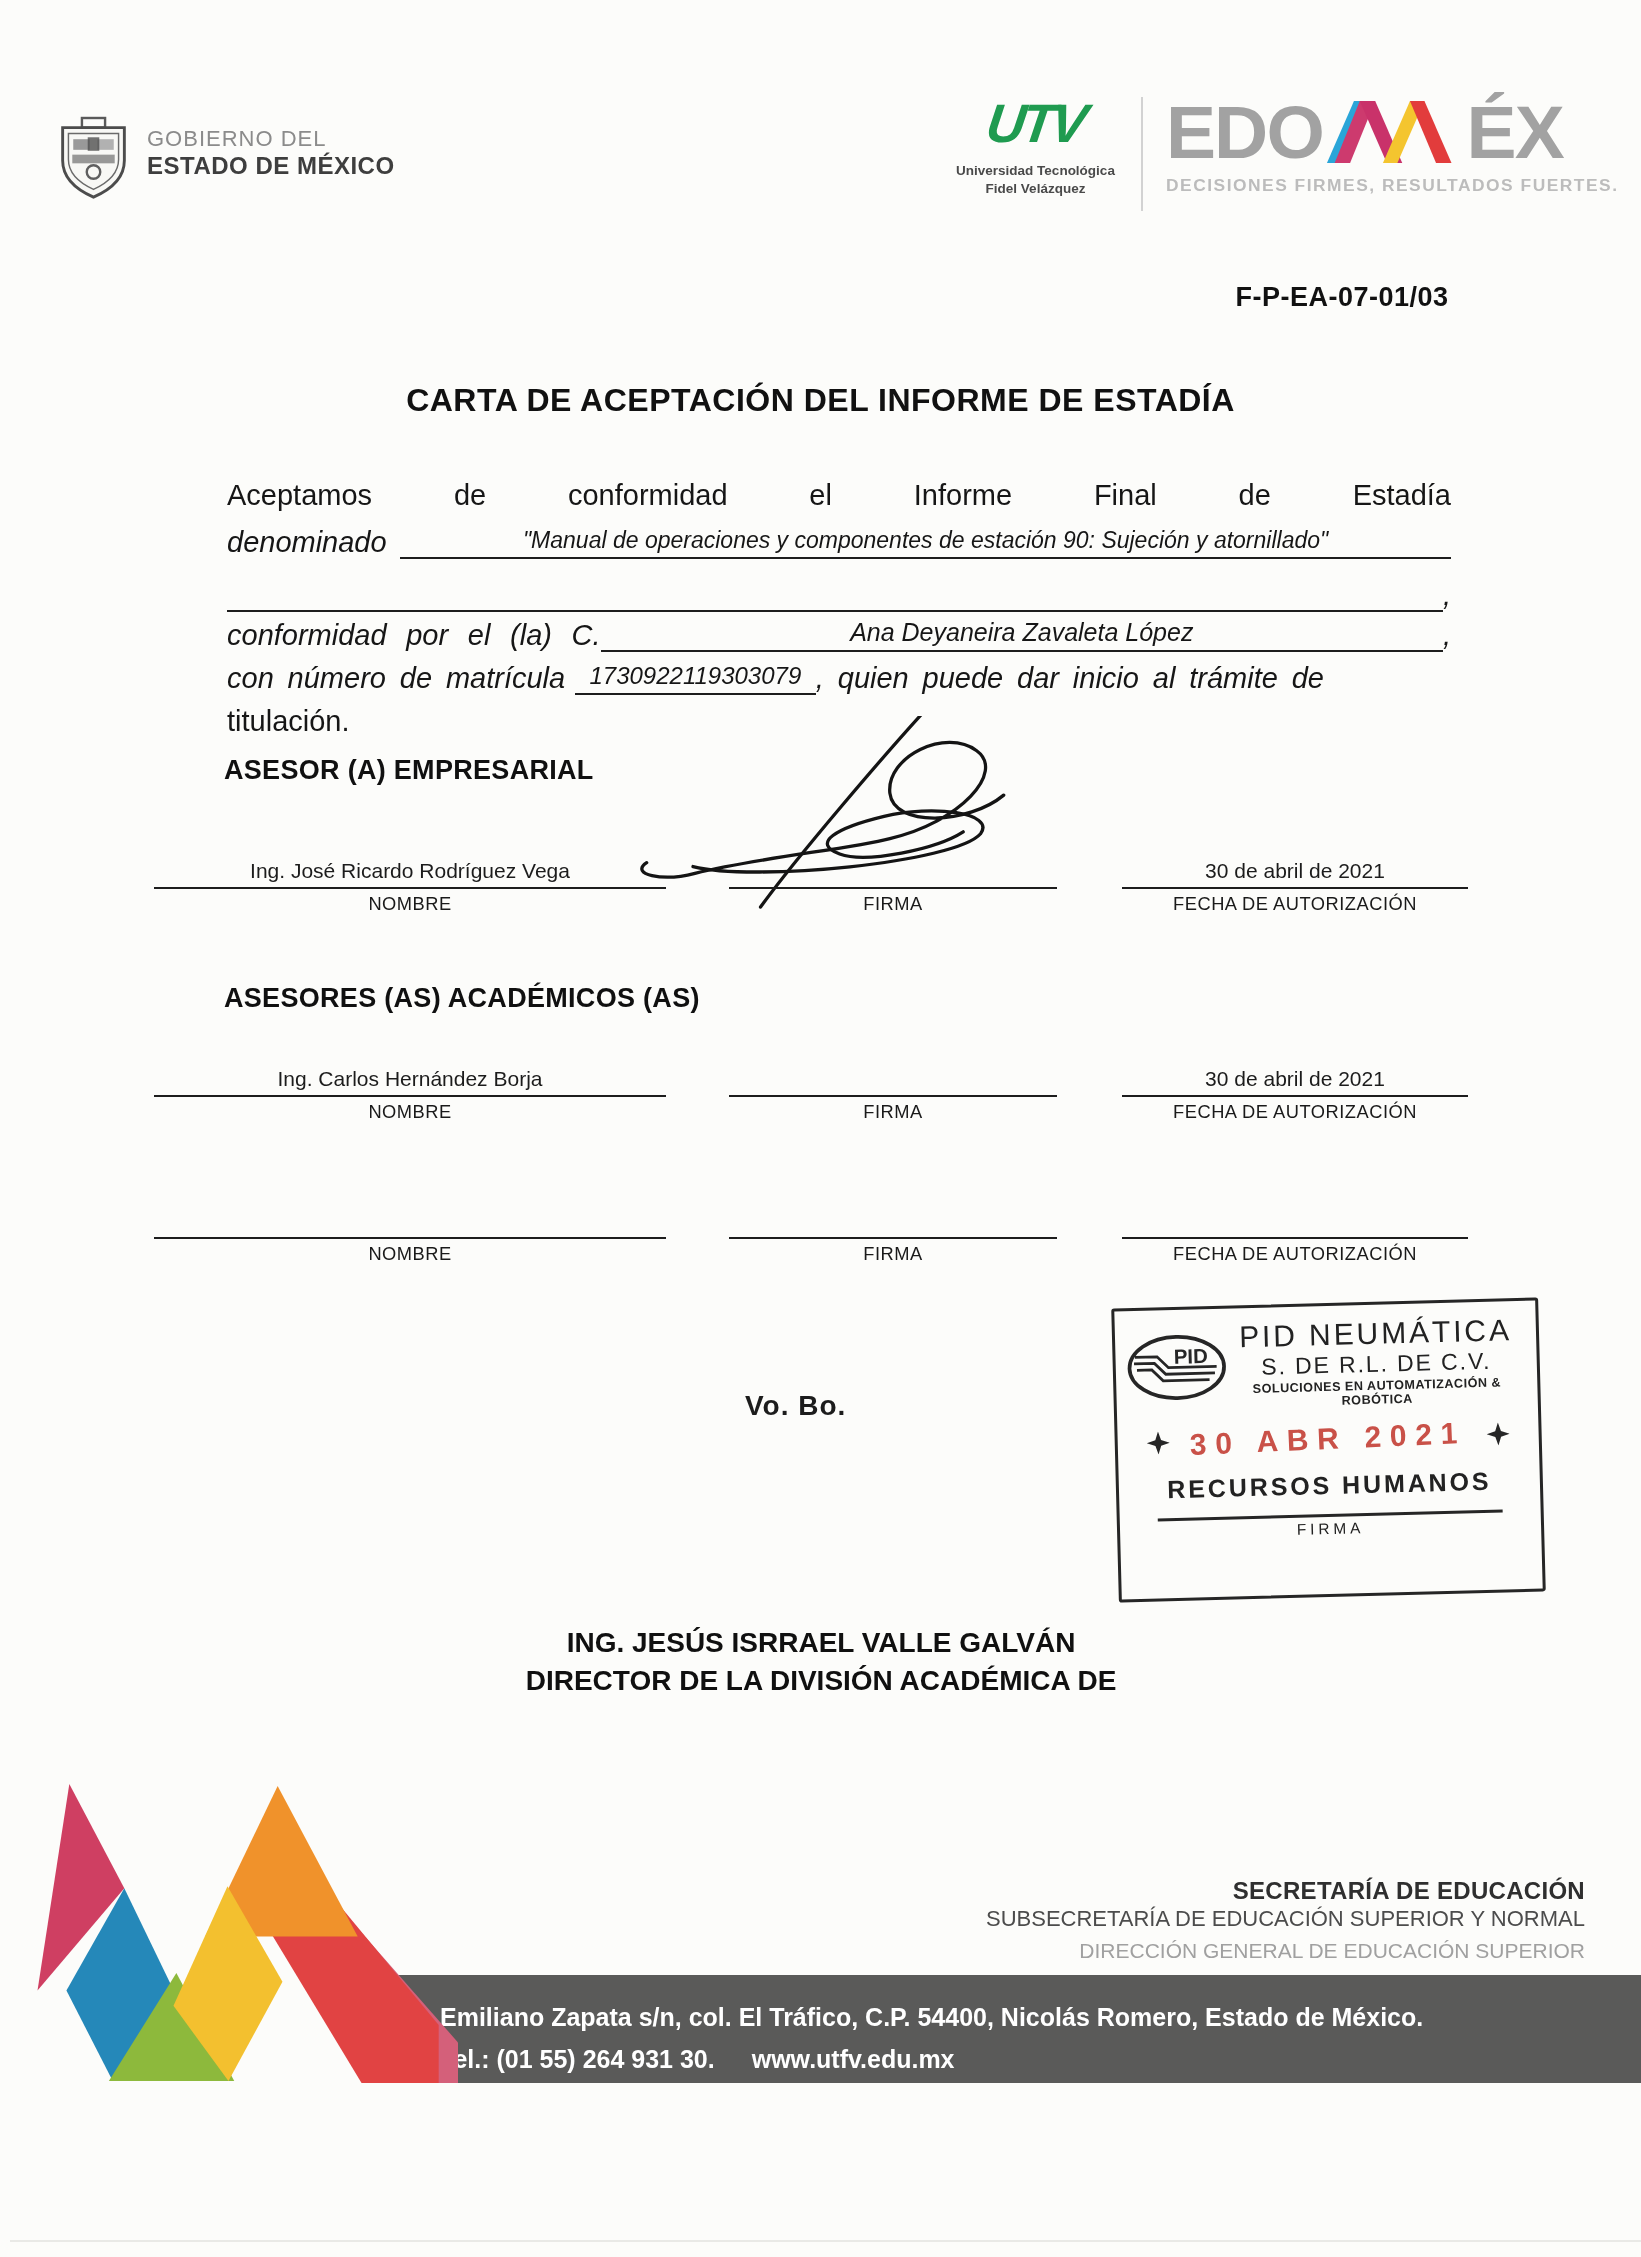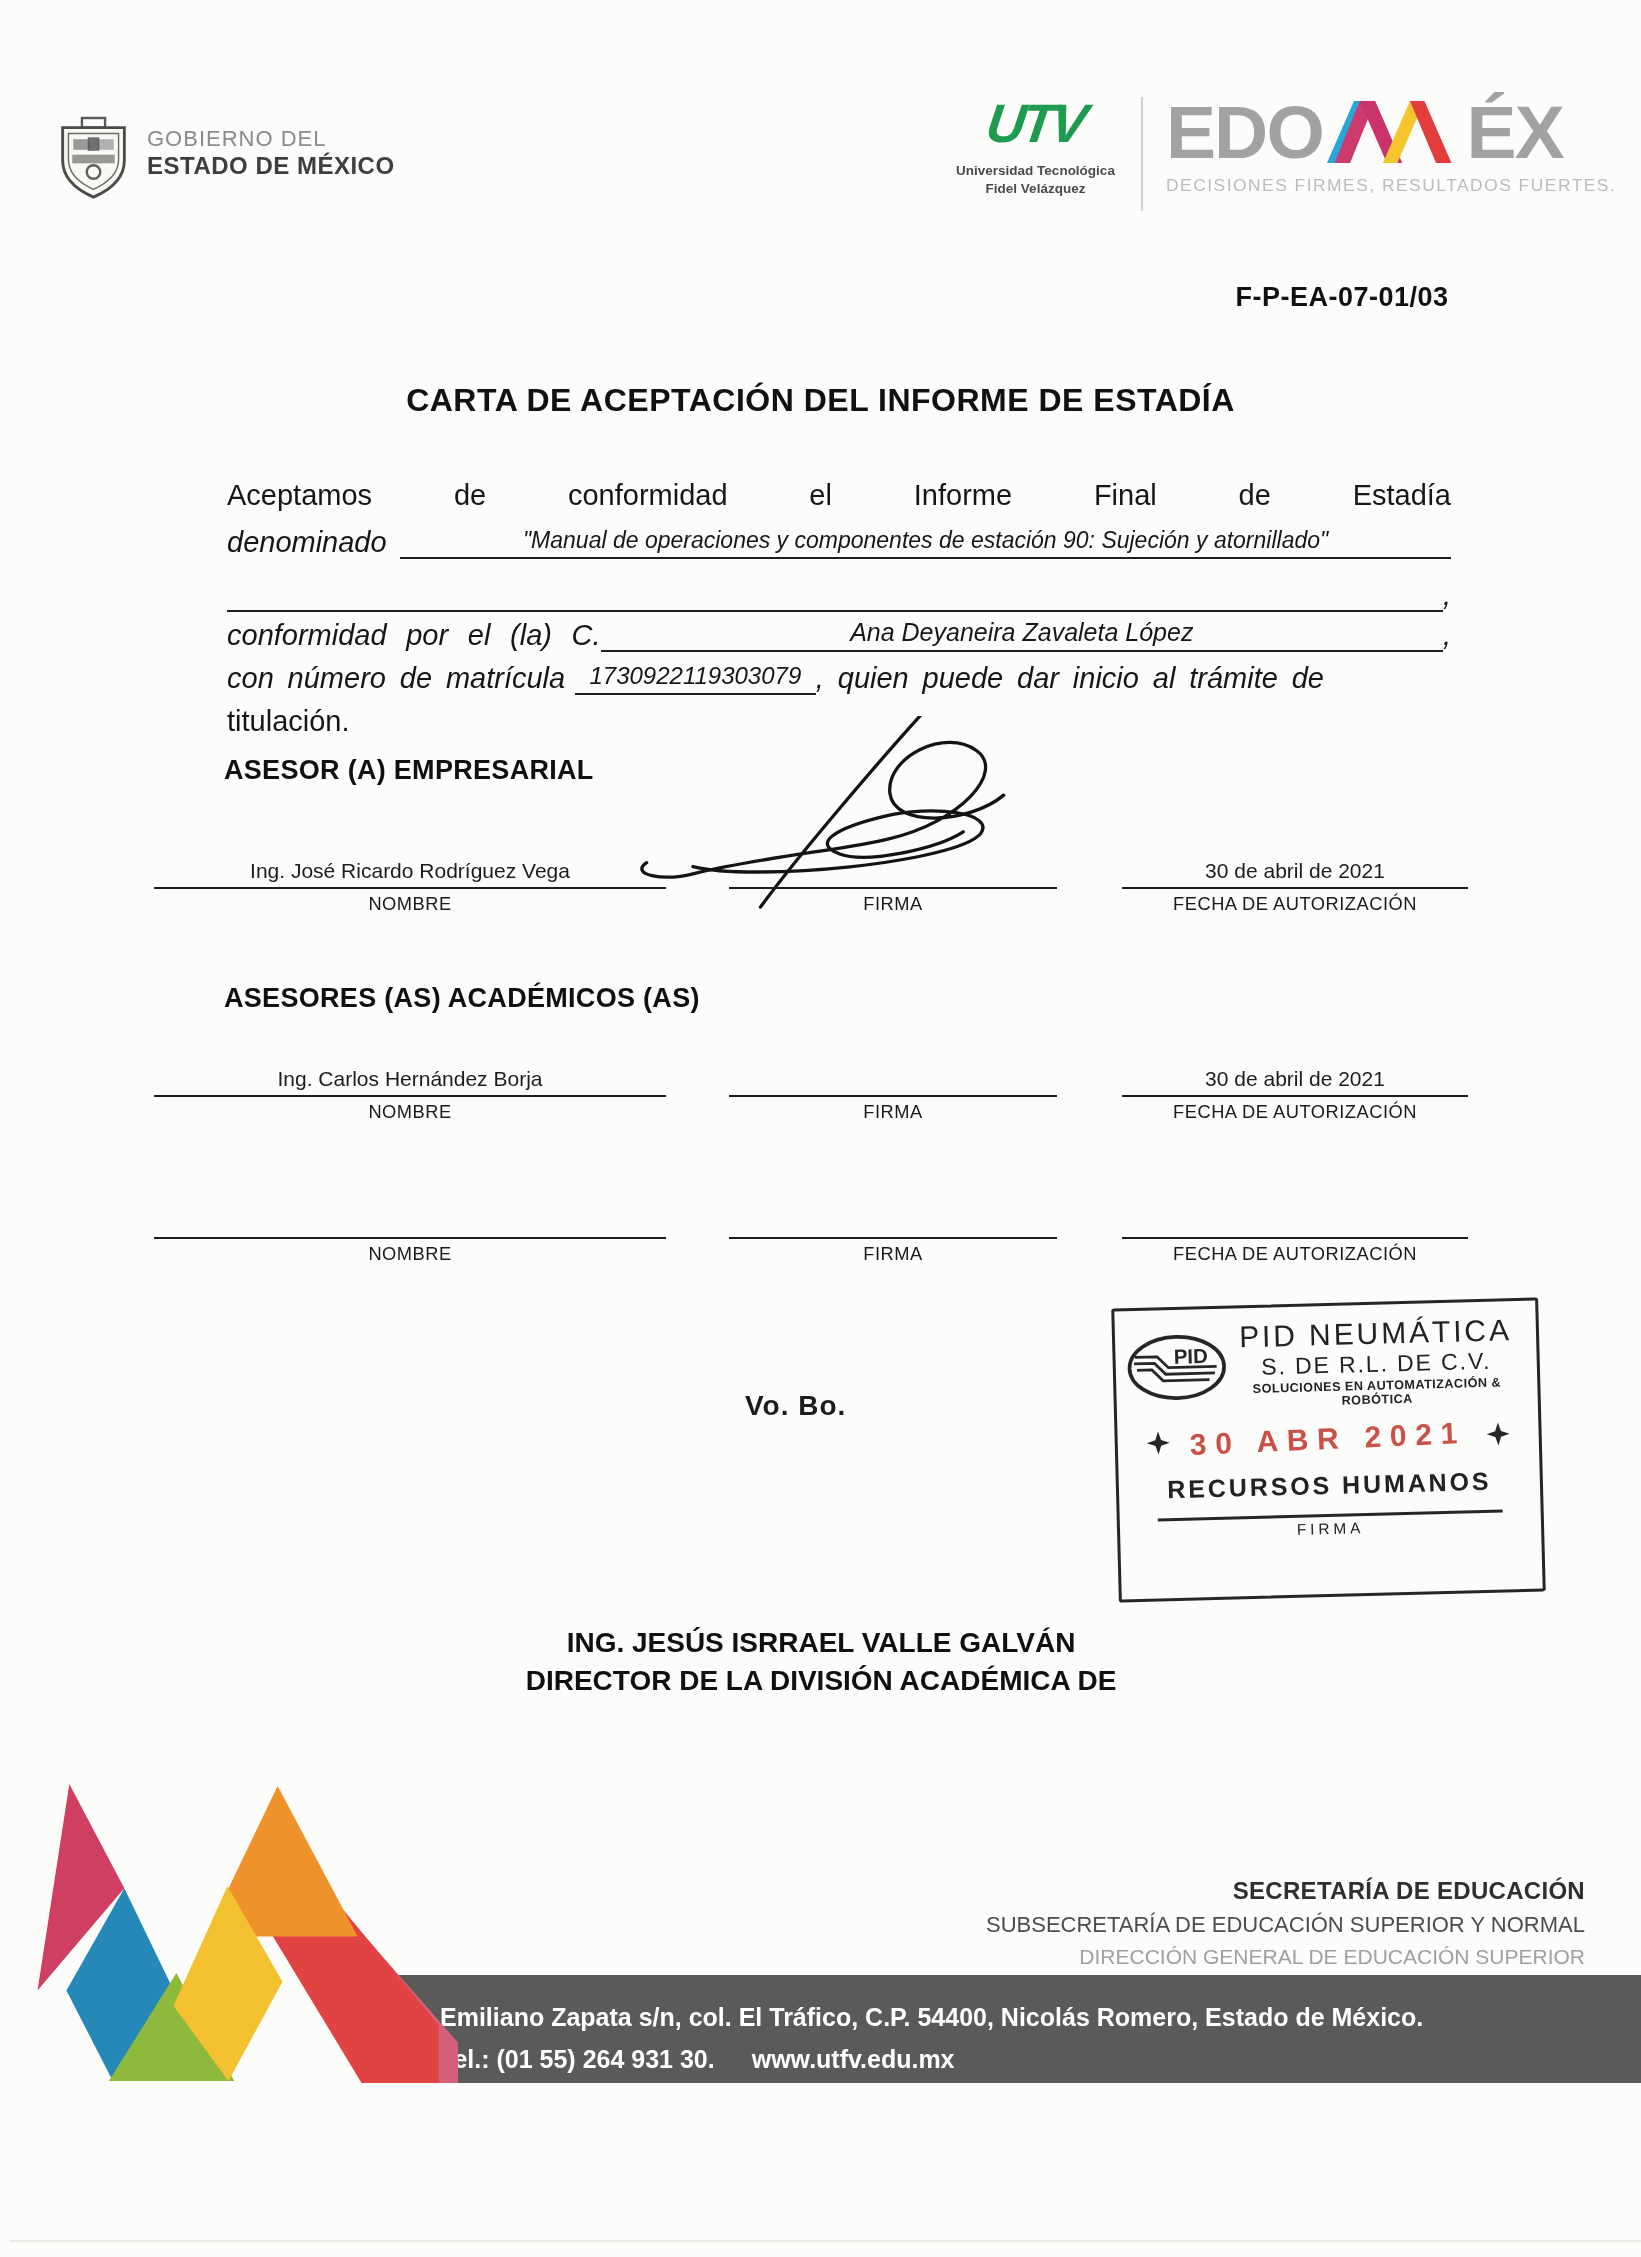--- a/index.html
+++ b/index.html
@@ -13,21 +13,21 @@
 
   
   .gob-text1 { font-size:22px; color:#8b8b8b; letter-spacing:1px; }
   .gob-text2 { font-size:24px; color:#3e3e3e; font-weight:bold; letter-spacing:0.5px; }
   .utfv-glyph { font-size:54px; font-weight:900; font-style:italic; color:#1f9b50;
                 letter-spacing:-3.9px; transform:skewX(-8deg); display:inline-block; }
   .utfv-cap { font-size:13.5px; color:#4a4a4a; text-align:center; line-height:18.3px;font-weight:bold; }
   .hdr-divider { width:1.9px; background:#d2d2d2; }
   .edomex { display:flex; align-items:flex-end; }
   .edomex .ltr { font-size:75px; line-height:62px; font-weight:800; color:#a2a2a2; letter-spacing:-1.9px; }
-  .edomex-tag { font-size:17.4px; font-weight:normal; color:#bcbcbc; letter-spacing:1.5px; }
+  .edomex-tag { font-size:17.4px; font-weight:bold; color:#bcbcbc; letter-spacing:1.5px; }
   .doc-code { font-size:27px; font-weight:bold; letter-spacing:0.5px; color:#111; }
 
   
   .title { font-size:32px; font-weight:bold; color:#111; text-align:center; letter-spacing:0.5px; }
   .body-block { width:1224px; font-size:29px; color:#161616; }
   .jline { text-align:justify; text-align-last:justify; }
   .brow { display:flex; align-items:flex-end;font-style:italic; }
   .fill { border-bottom:2.9px solid #1d1d1d; text-align:center; }
   .fill-inner { font-size:23px; line-height:29px; padding-bottom:2.9px; display:block; }
   .ws12 { word-spacing:11.6px; } .ws6 { word-spacing:5.8px; }
@@ -54,21 +54,21 @@
   .stamp-dept { text-align:center; font-size:25px; font-weight:bold; letter-spacing:2.9px; margin-top:15.4px; }
   .stamp-firmaline { width:82%; margin:13.5px auto 0; border-top:3.9px solid #262626; }
   .stamp-firma { text-align:center; font-size:15.4px; letter-spacing:3.9px; margin-top:2.9px; }
 
   
   .director { text-align:center; font-size:28px; font-weight:bold; line-height:38px; color:#101010; }
 
   
   .foot-right { text-align:right; }
   .foot-sec { font-size:24px; font-weight:bold; color:#2f2f2f; letter-spacing:0.3px; }
-  .foot-sub { font-size:22px; color:#4c4c4c; margin-top:7px; }
+  .foot-sub { font-size:22px; color:#4c4c4c; margin-top:1px; }
   .foot-dir { font-size:21px; color:#a0a0a0; margin-top:6.8px; }
   .band { background:#5a5a59; color:#ffffff; }
   .band-in { padding:21px 0 0 75px; font-weight:bold; font-size:25px; line-height:42px; }
   .band-web { margin-left:37px; }
   .scanline { height:1.9px; background:#e9e9e6; }
 </style>
 </head>
 <body>
 
 <div id="page">

